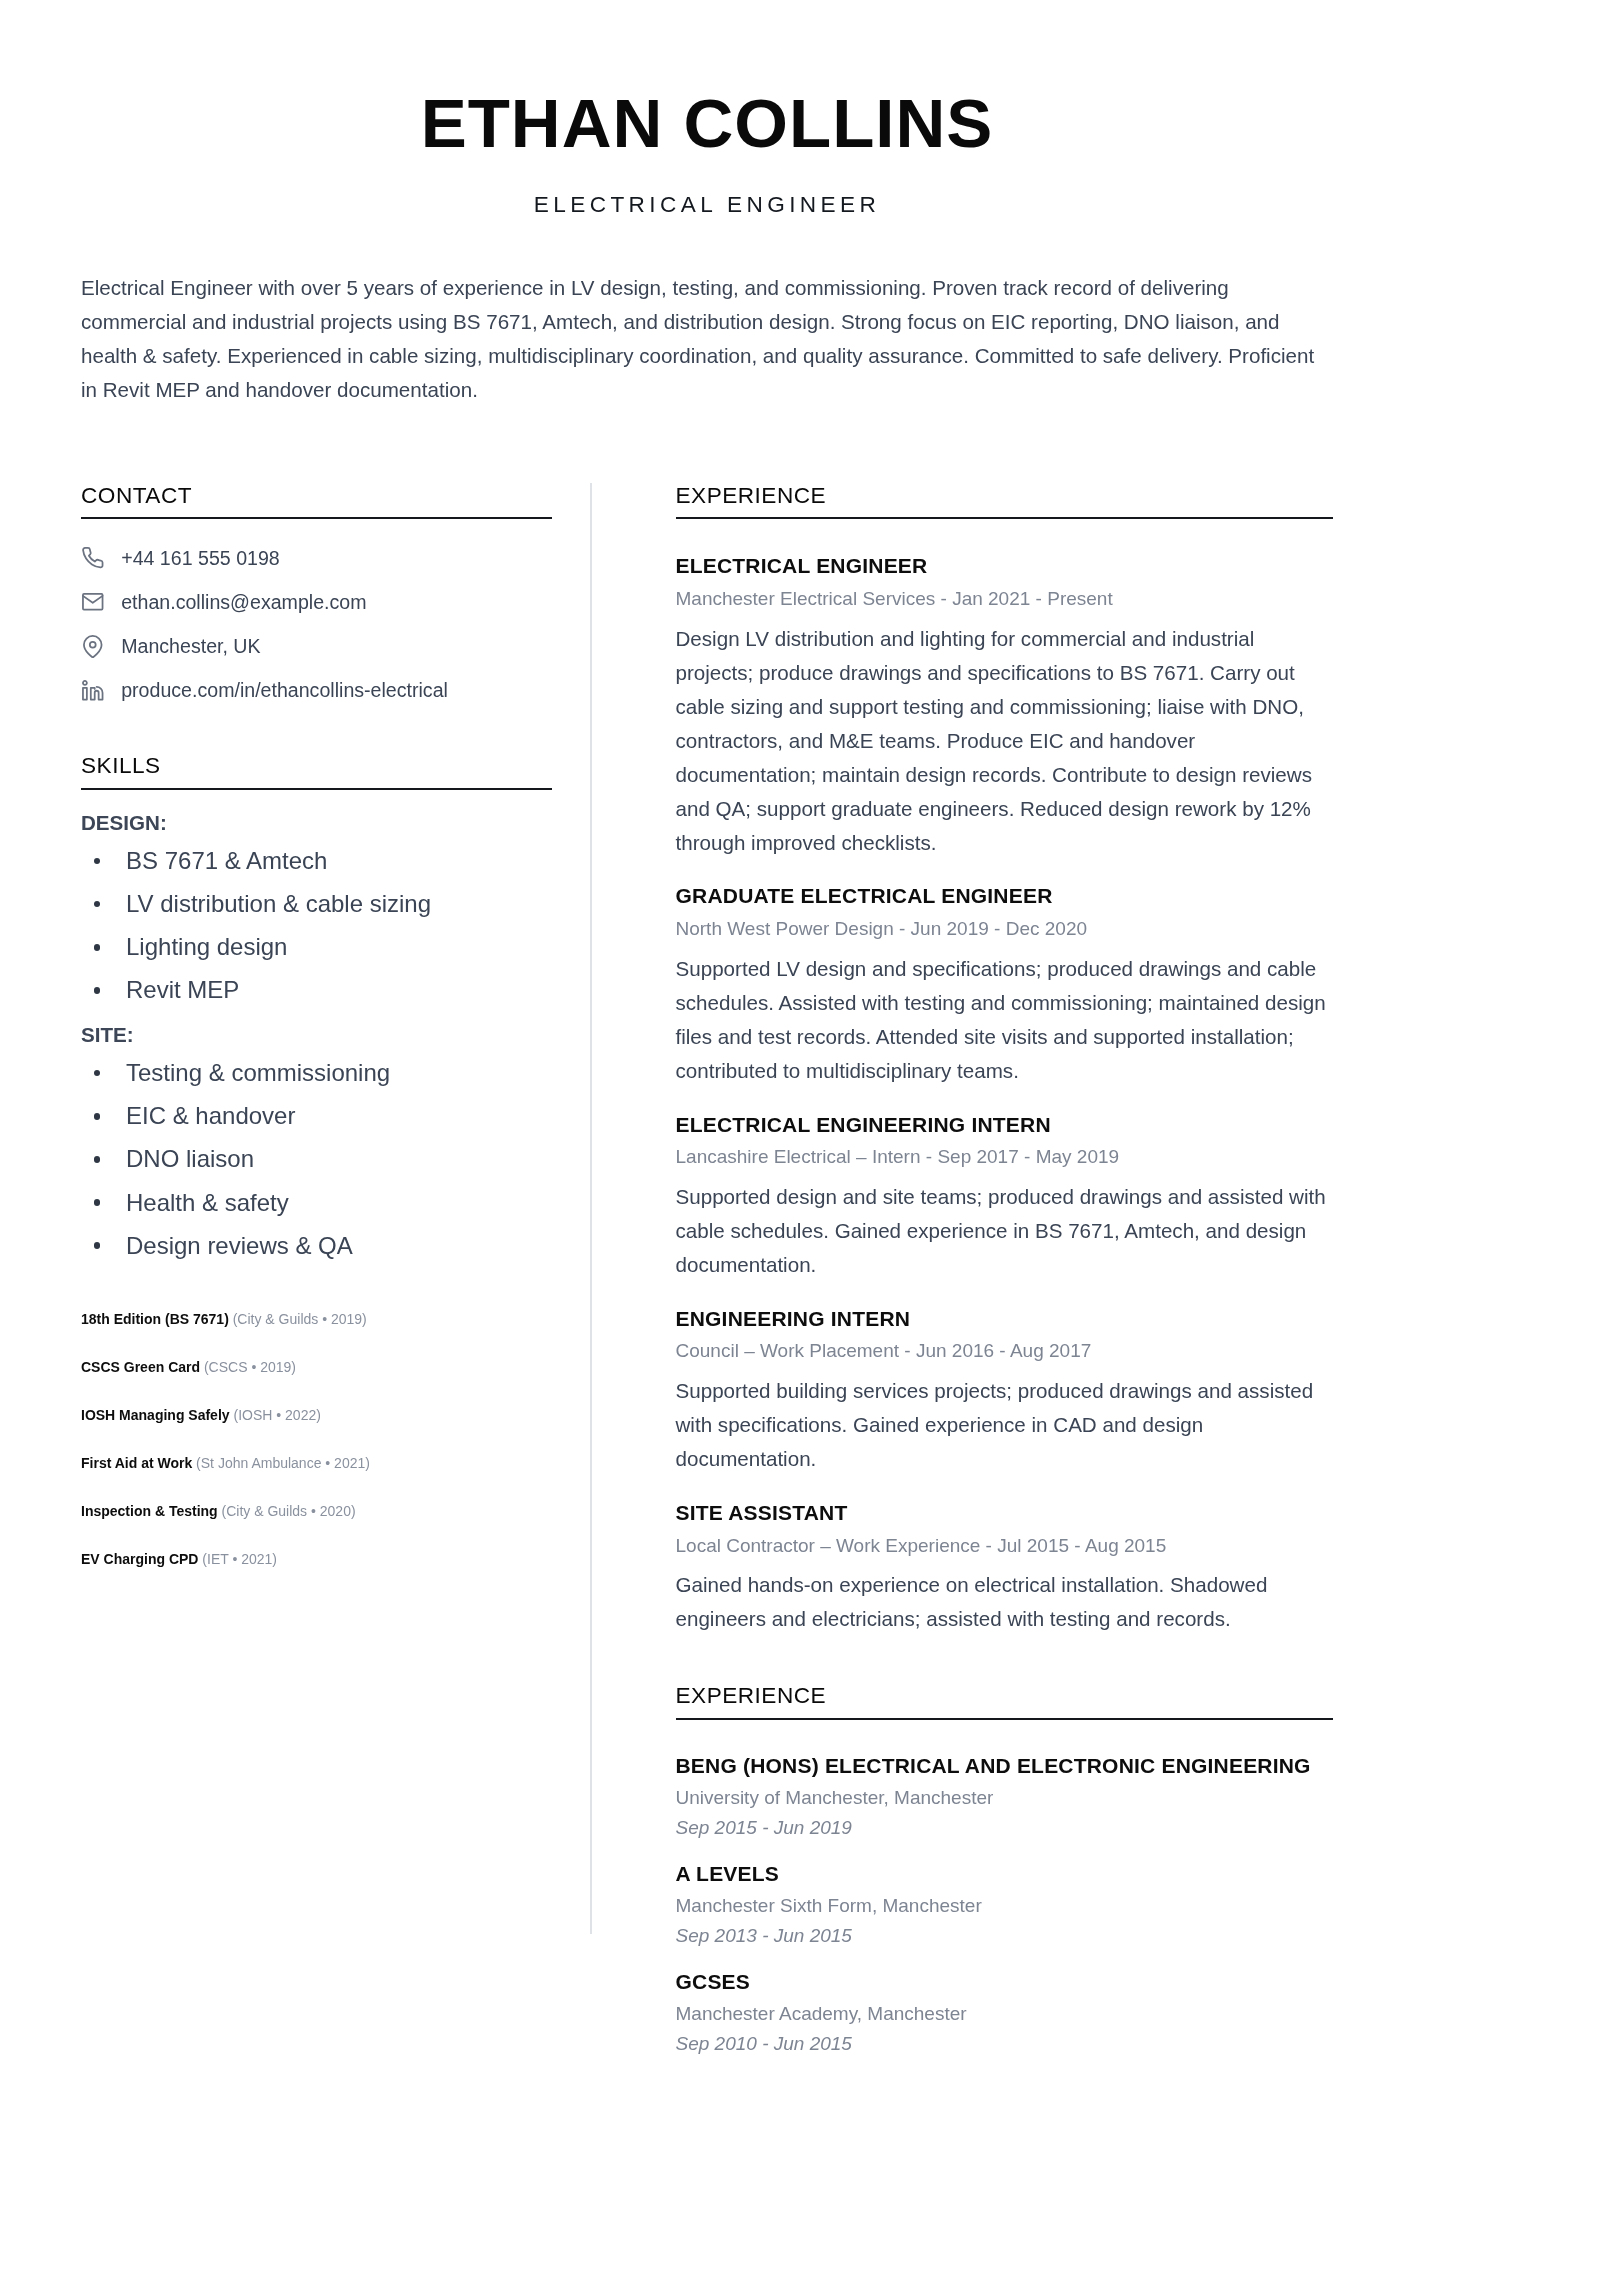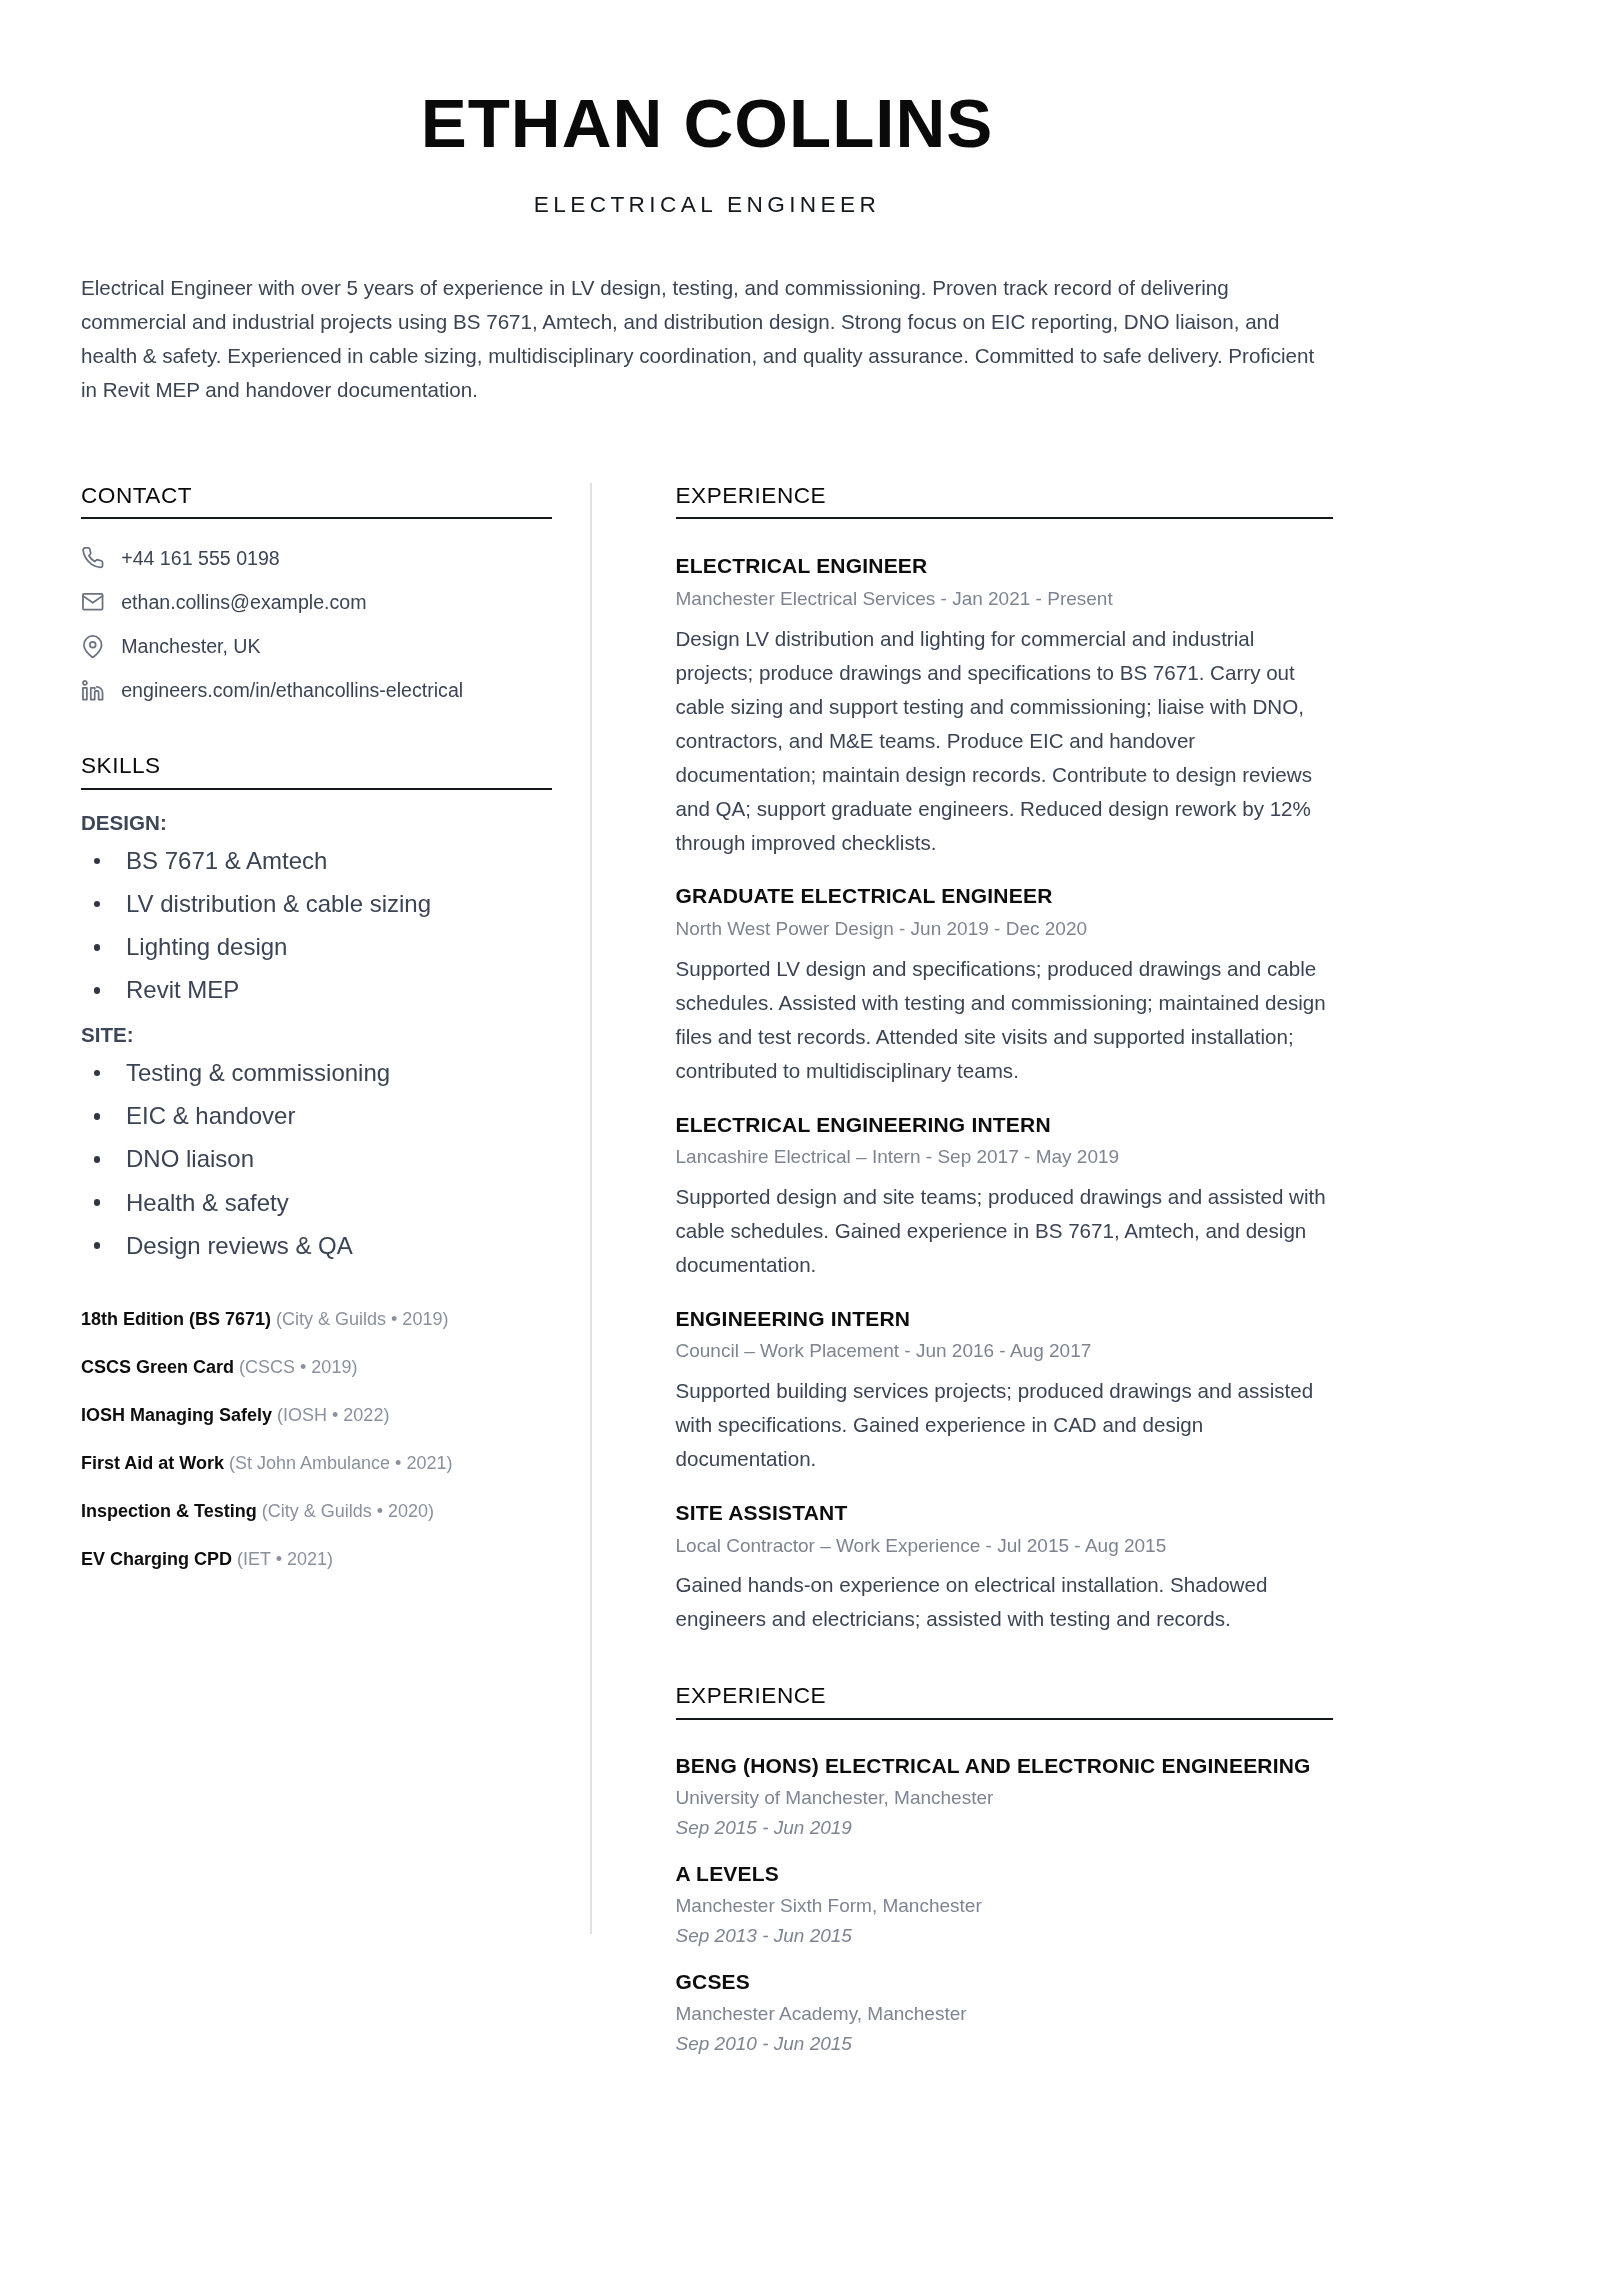--- a/index.html
+++ b/index.html
@@ -98,21 +98,21 @@
   .skill-item::before {
     content: "";
     position: absolute;
     left: 12.7px; top: 8.8px;
     width: 6.4px; height: 6.4px;
     border-radius: 50%;
     background: #2f3744;
   }
   
   .cert-list { margin-top: 23.5px; }
-  .cert-item { font-size: 18px; margin-bottom: 24.5px; line-height: 23.5px; }
+  .cert-item { font-size: 14px; margin-bottom: 24.5px; line-height: 23.5px; }
   .cert-name { font-weight: bold; color: #0d0d0d; }
   .cert-detail { color: #8a919e; }
   
   .job { margin-top: 24.5px; }
   .job:first-of-type { margin-top: 35px; }
   .job-title, .edu-title {
     margin: 0;
     font-size: 21px;
     font-weight: bold;
     color: #0d0d0d;
@@ -181,21 +181,21 @@
             <span>Manchester, UK</span>
           </div>
           <div class="contact-item">
             <span class="icon">
               <svg viewBox="0 0 24 24" fill="none" stroke="currentColor" stroke-width="1.8" stroke-linecap="round" stroke-linejoin="round">
                   <path d="M16 8a6 6 0 0 1 6 6v7h-4v-7a2 2 0 0 0-2-2 2 2 0 0 0-2 2v7h-4V9h4v1.1"></path>
                   <rect x="2" y="9" width="4" height="12"></rect>
                   <circle cx="4" cy="4" r="2"></circle>
                 </svg>
             </span>
-            <span>engineers.com/in/ethancollins-electrical</span>
+            <span>produce.com/in/ethancollins-electrical</span>
           </div>
         </div>
       </div>
 
       <div class="sec">
         <h2 class="sec-title">SKILLS</h2>
         <div class="skill-group-label">DESIGN:</div>
         <div class="skill-list">
           <div class="skill-item">BS 7671 &amp; Amtech</div>
           <div class="skill-item">LV distribution &amp; cable sizing</div>

